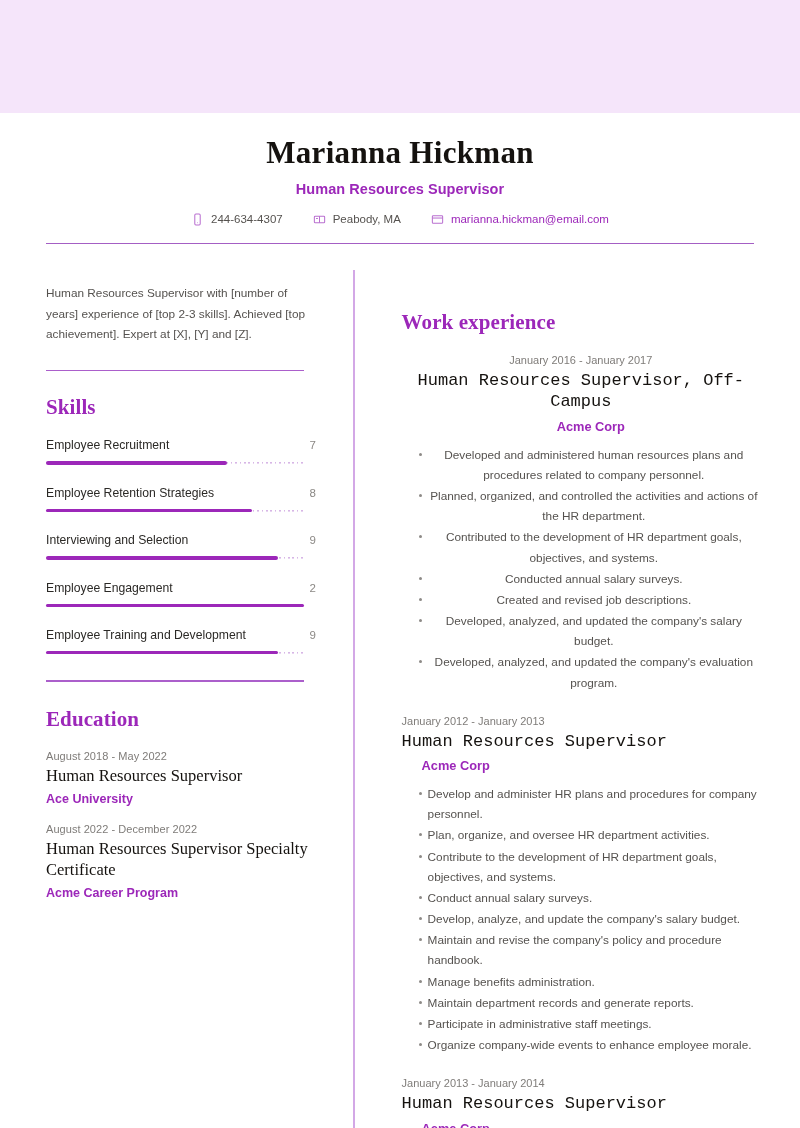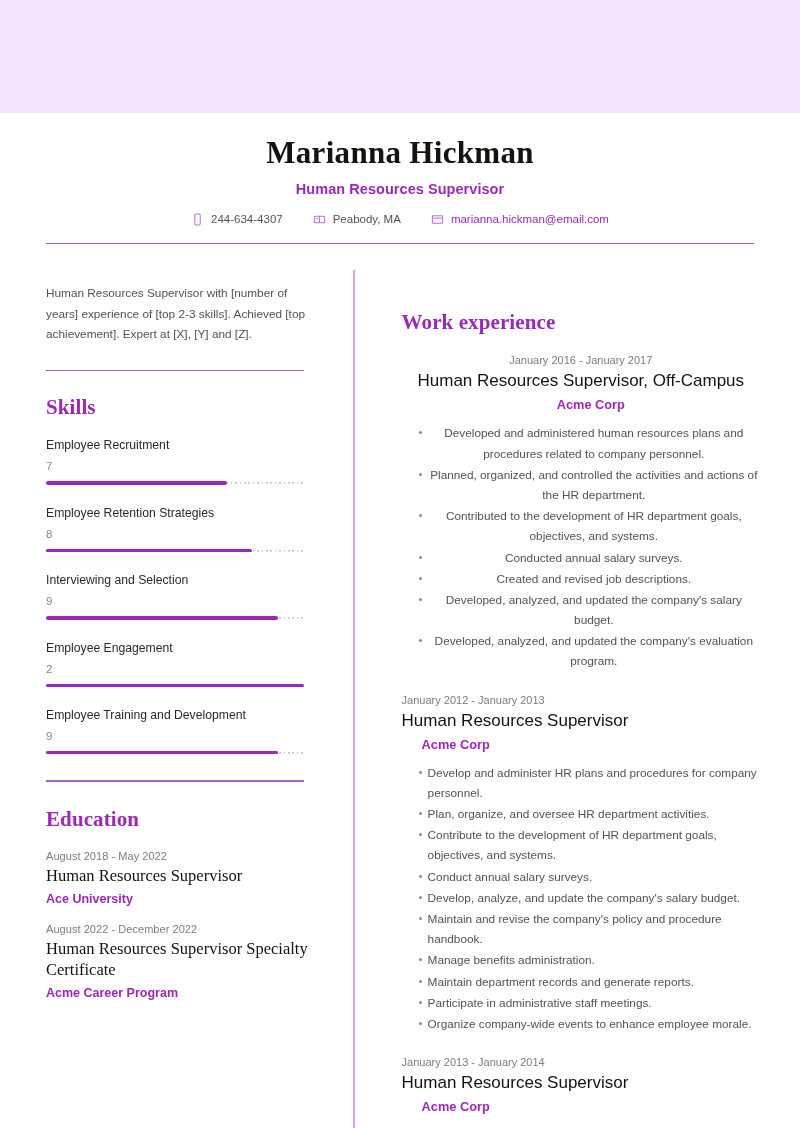--- a/index.html
+++ b/index.html
@@ -147,21 +147,20 @@
   .skill {
     margin-bottom: 21px;
   }
   .skill:last-child { margin-bottom: 0; }
 
   .skill-row {
     display: flex;
     justify-content: space-between;
     align-items: baseline;
     gap: 8px;
-    flex-direction: column;
   }
 
   .skill-name {
     font-size: 12.2px;
     color: #2b2926;
   }
 
   .skill-score {
     font-size: 11.5px;
     color: #8b8885;
@@ -219,21 +218,21 @@
   
   .job { margin-top: 22px; }
   .job:first-of-type { margin-top: 19px; text-align: center; }
 
   .job-date {
     font-size: 11px;
     color: #7f7c79;
   }
 
   .job-role {
-    font-family: Liberation Sans, sans-serif;
+    font-family: Liberation Mono, monospace;
     font-size: 17px;
     color: #15120f;
     margin-top: 4px;
     line-height: 1.25;
   }
 
   .job-company {
     margin-top: 6px;
     font-size: 12.8px;
     font-weight: bold;

